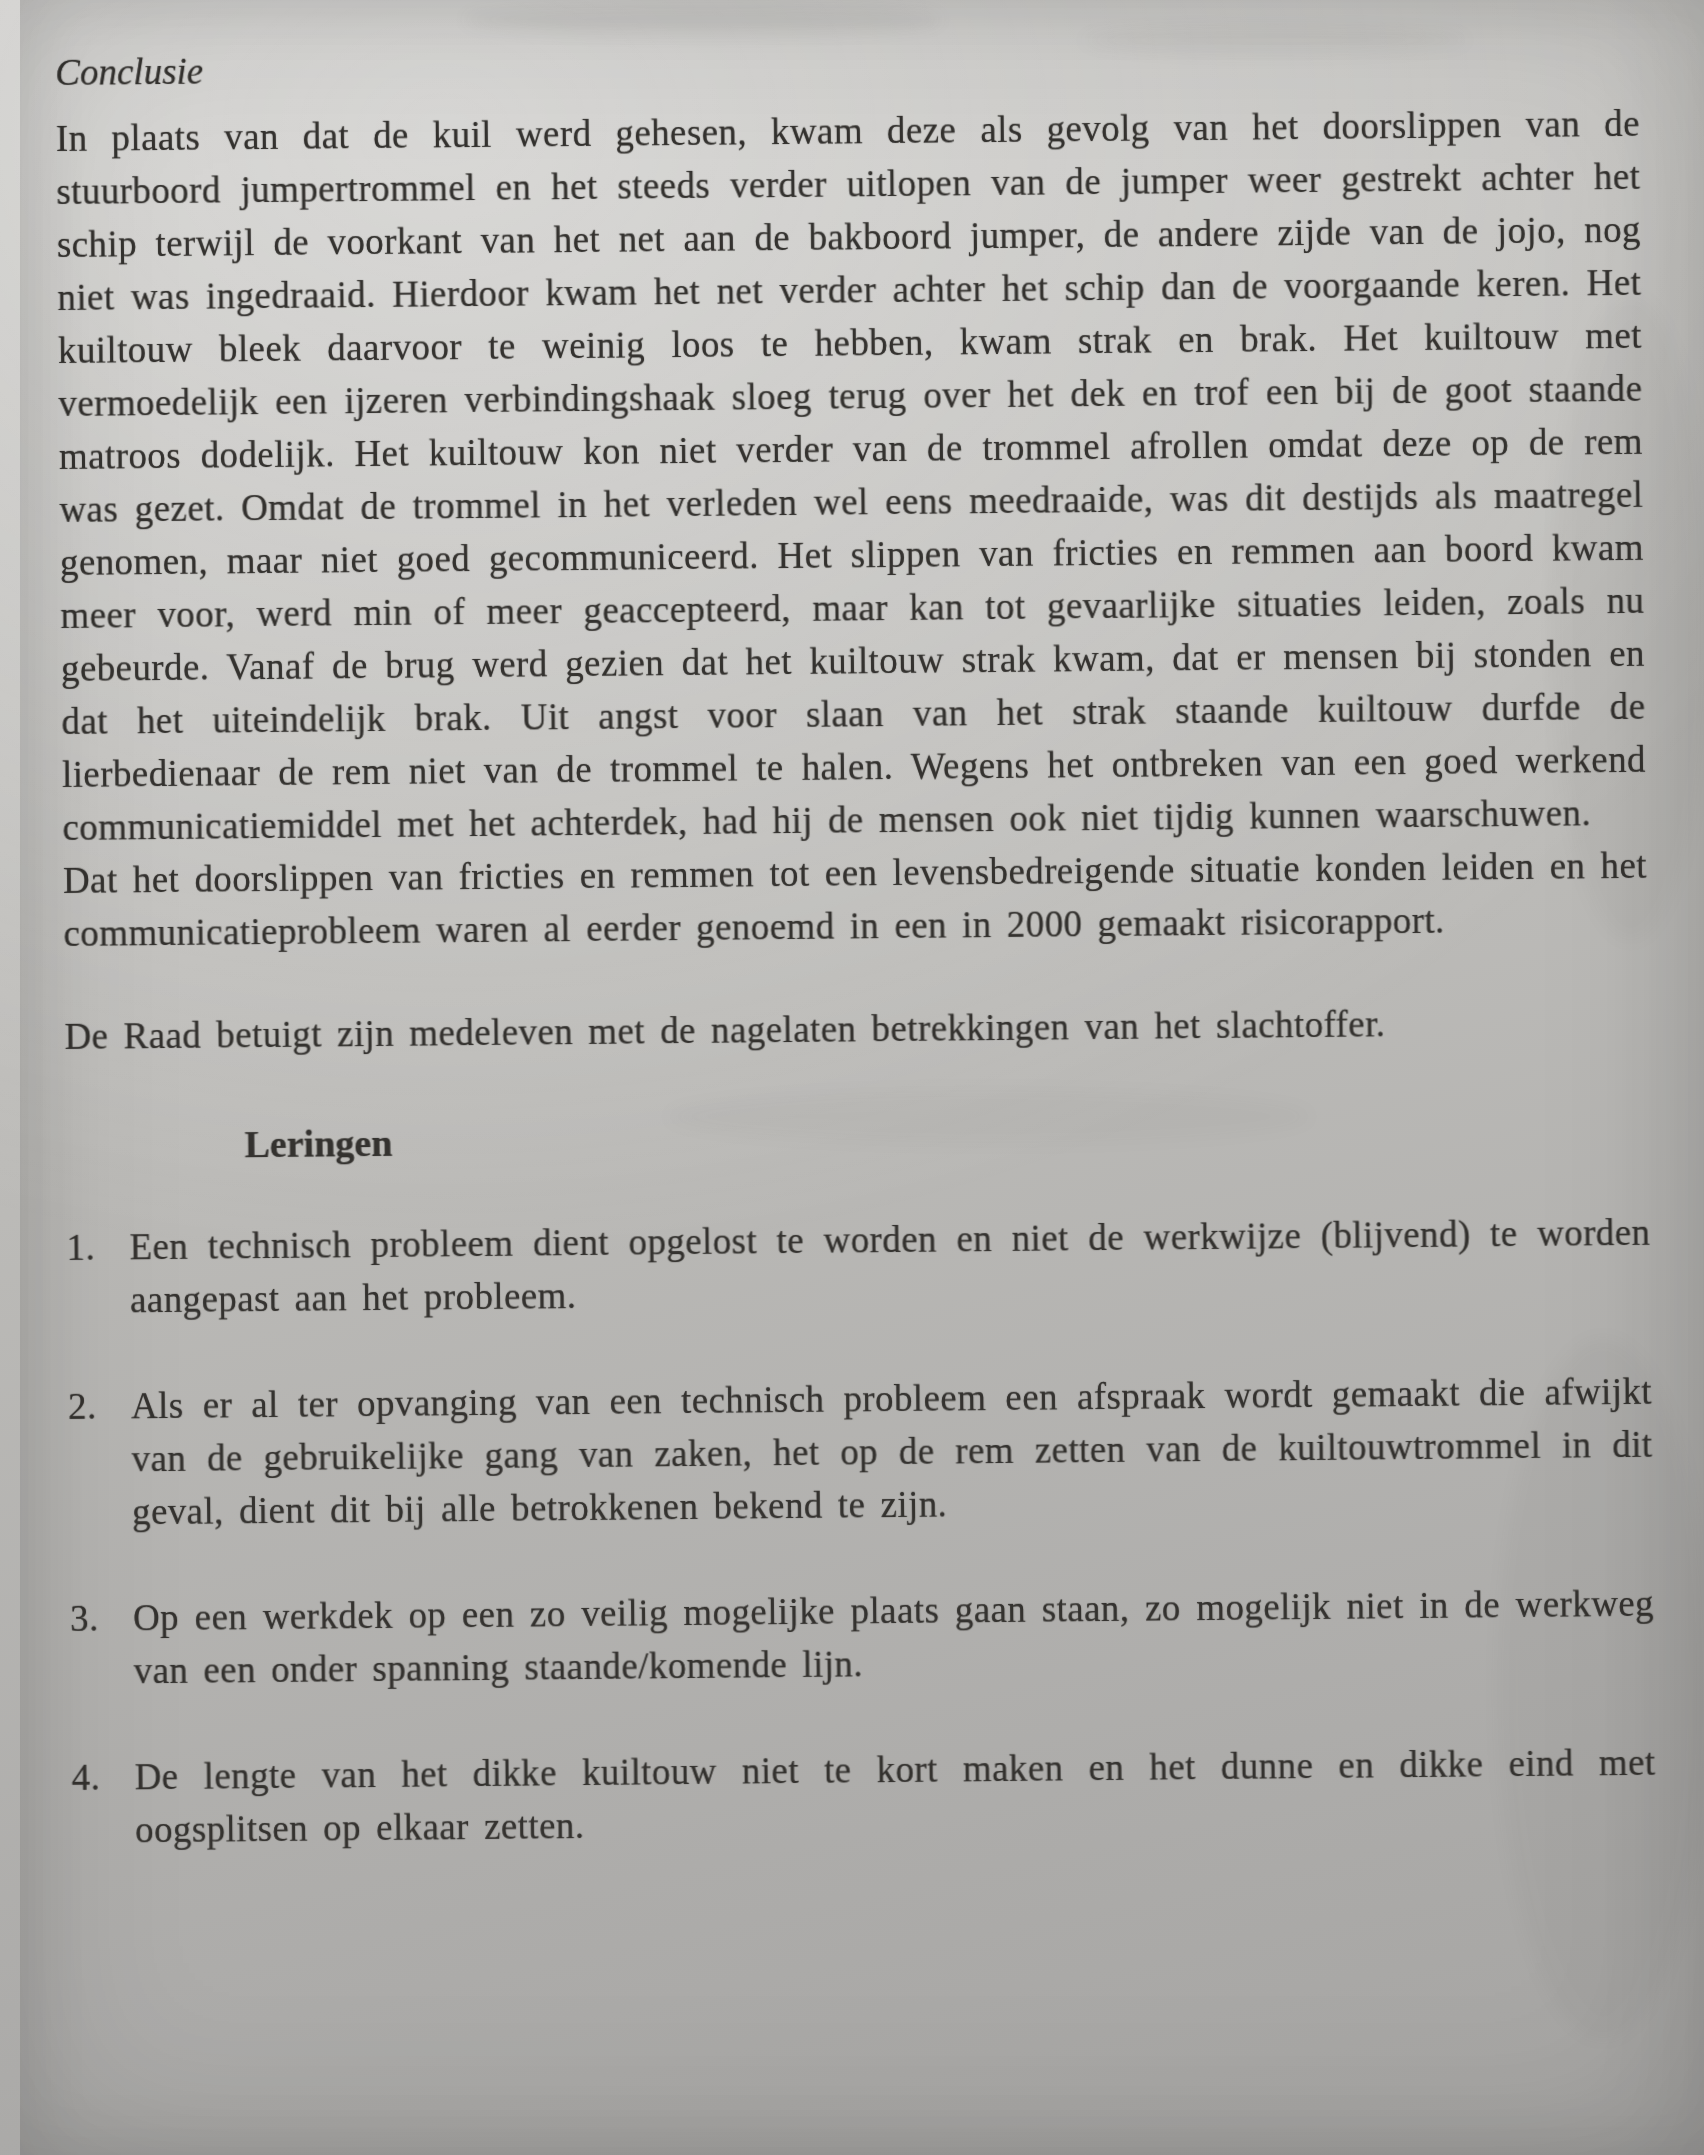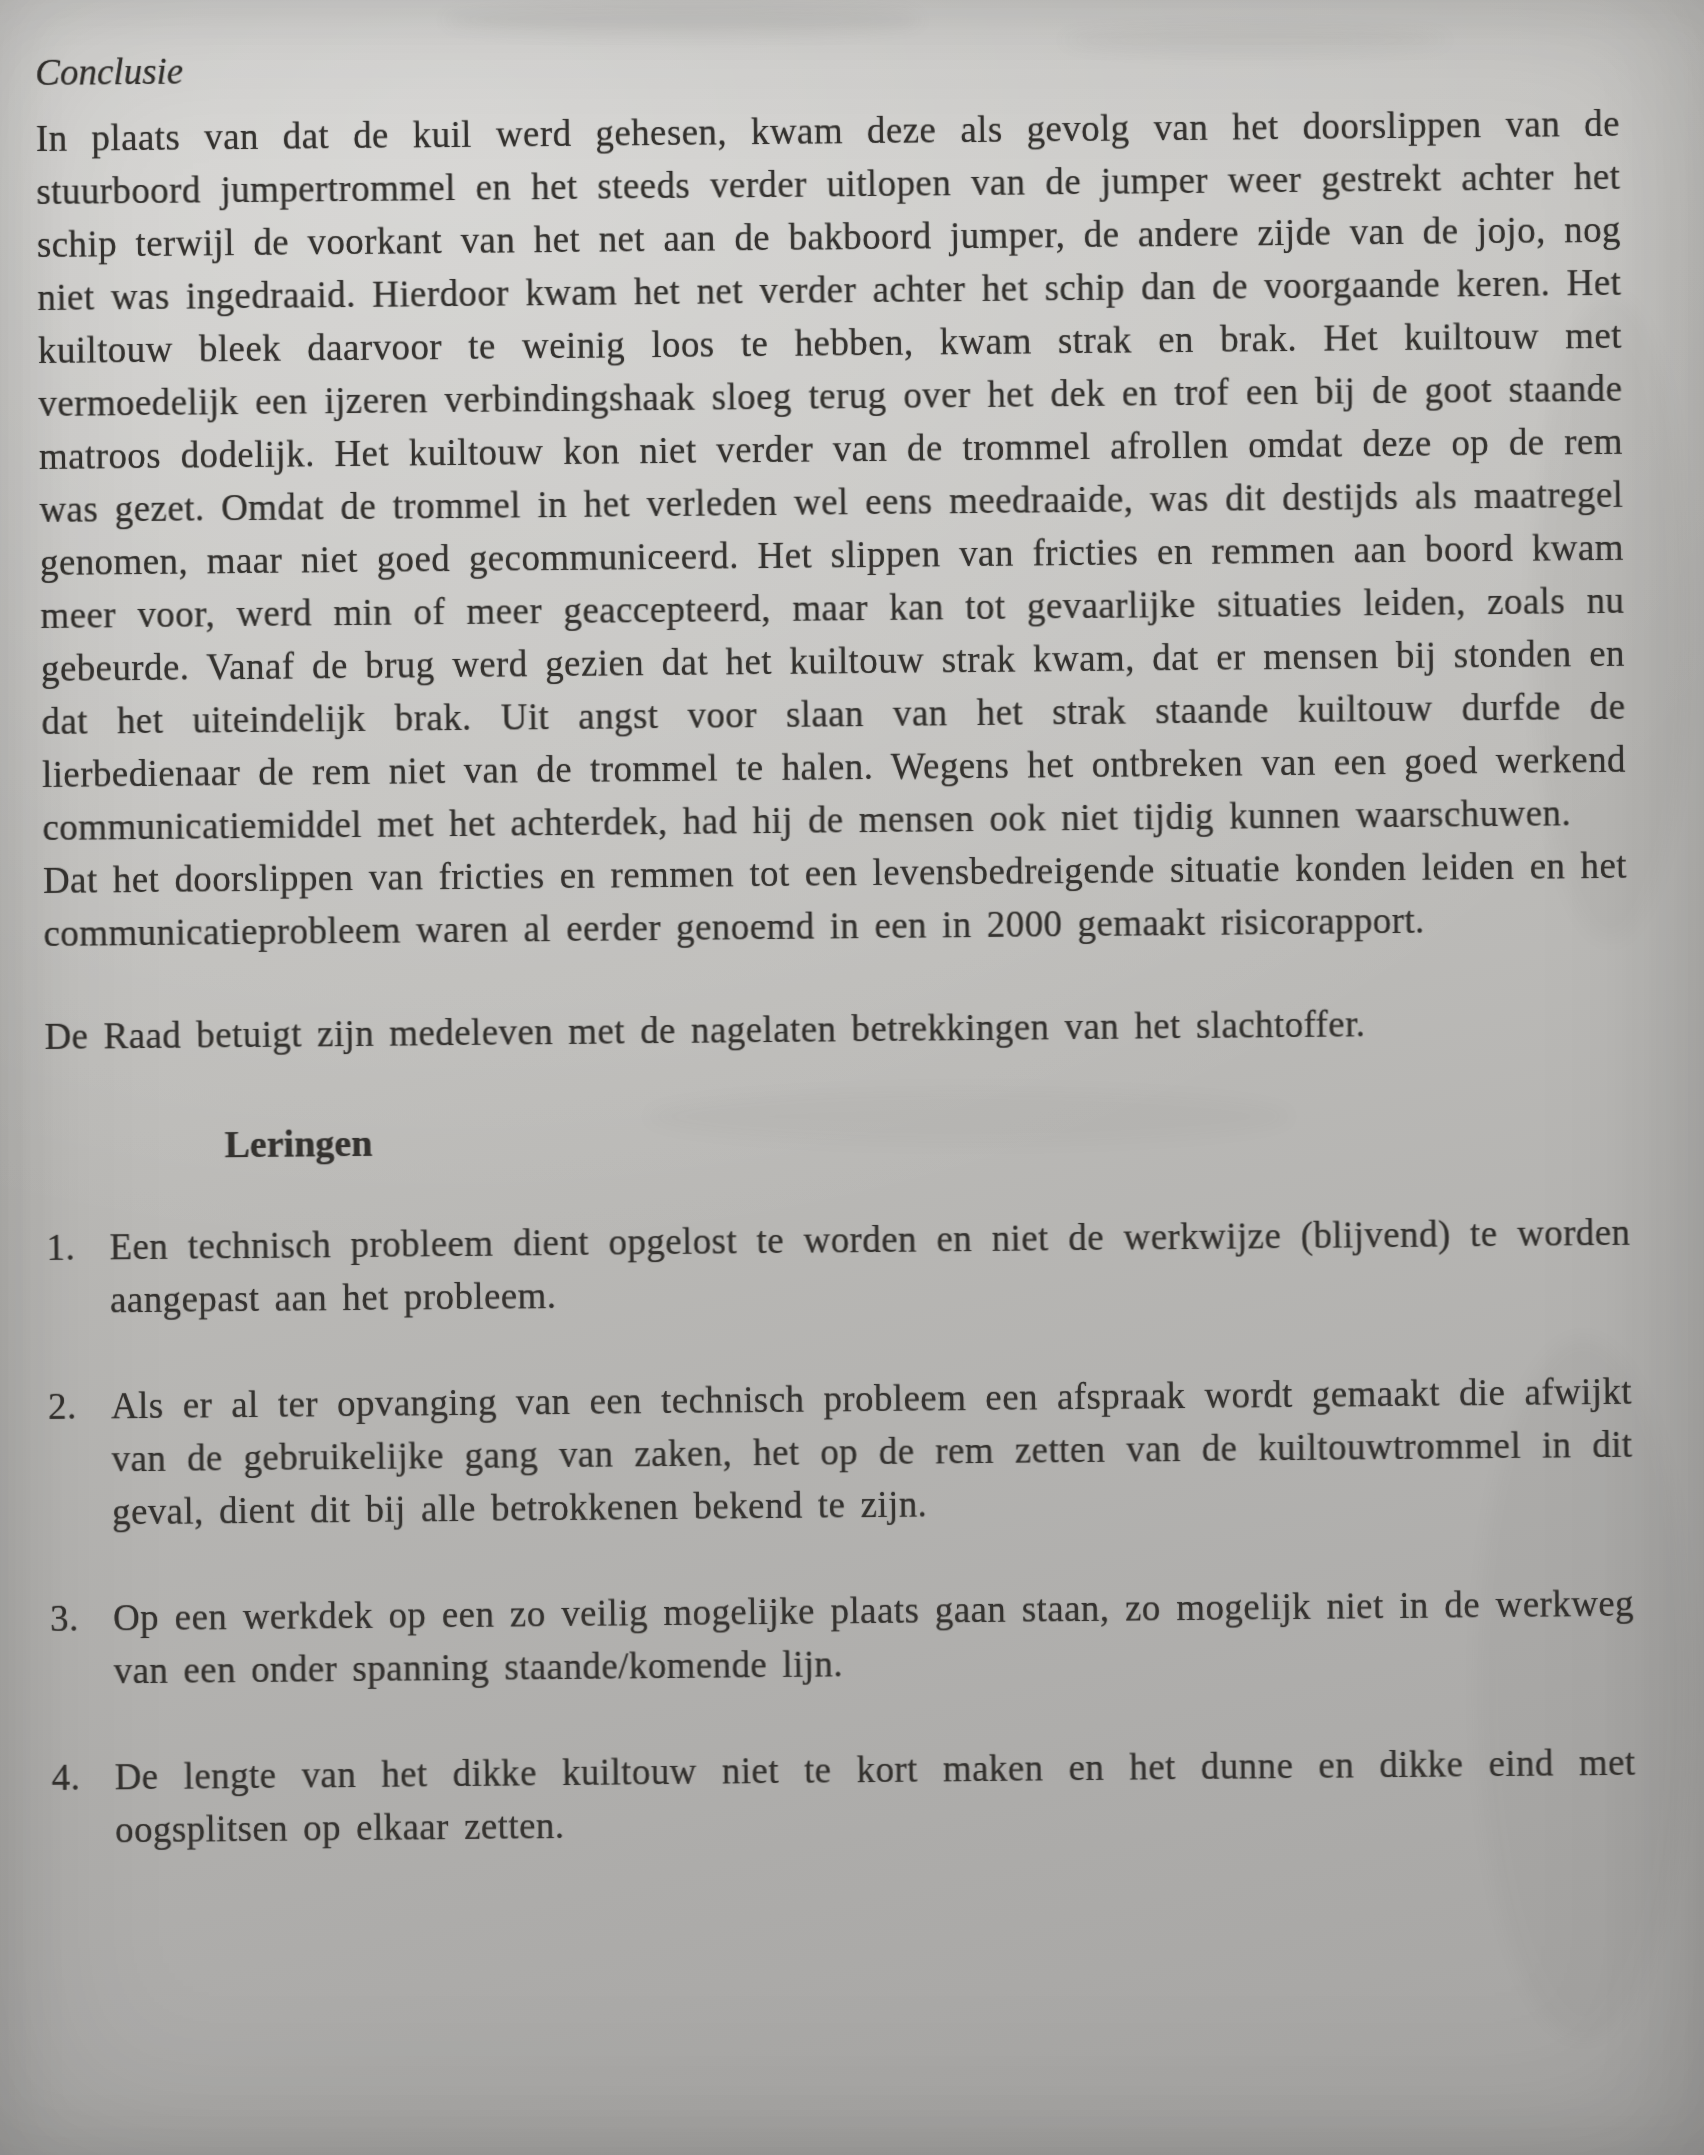--- a/index.html
+++ b/index.html
@@ -12,20 +12,21 @@
   body {
     
     background:
       radial-gradient(140% 85% at 26% 6%, rgba(255,255,255,0.30), rgba(255,255,255,0) 62%),
       linear-gradient(168deg, var(--paper-light, #cbcac7) 0%, var(--paper, #bcbbb8) 46%, #adacaa 80%, var(--paper-dark, #a5a4a2) 100%);
     font-family: "Liberation Serif", "DejaVu Serif", serif;
   }
   .photo {
     position: absolute;
     inset: 0;
+    margin-left: 20px;
   }
   .photo::after { 
     content: "";
     position: absolute;
     inset: 0;
     box-shadow: inset 0 0 175px rgba(0,0,0,0.13), inset -37px 0 83px rgba(0,0,0,0.06), inset 23px 0 55px rgba(0,0,0,0.05);
     pointer-events: none;
   }
   .ghost {
     position: absolute;

